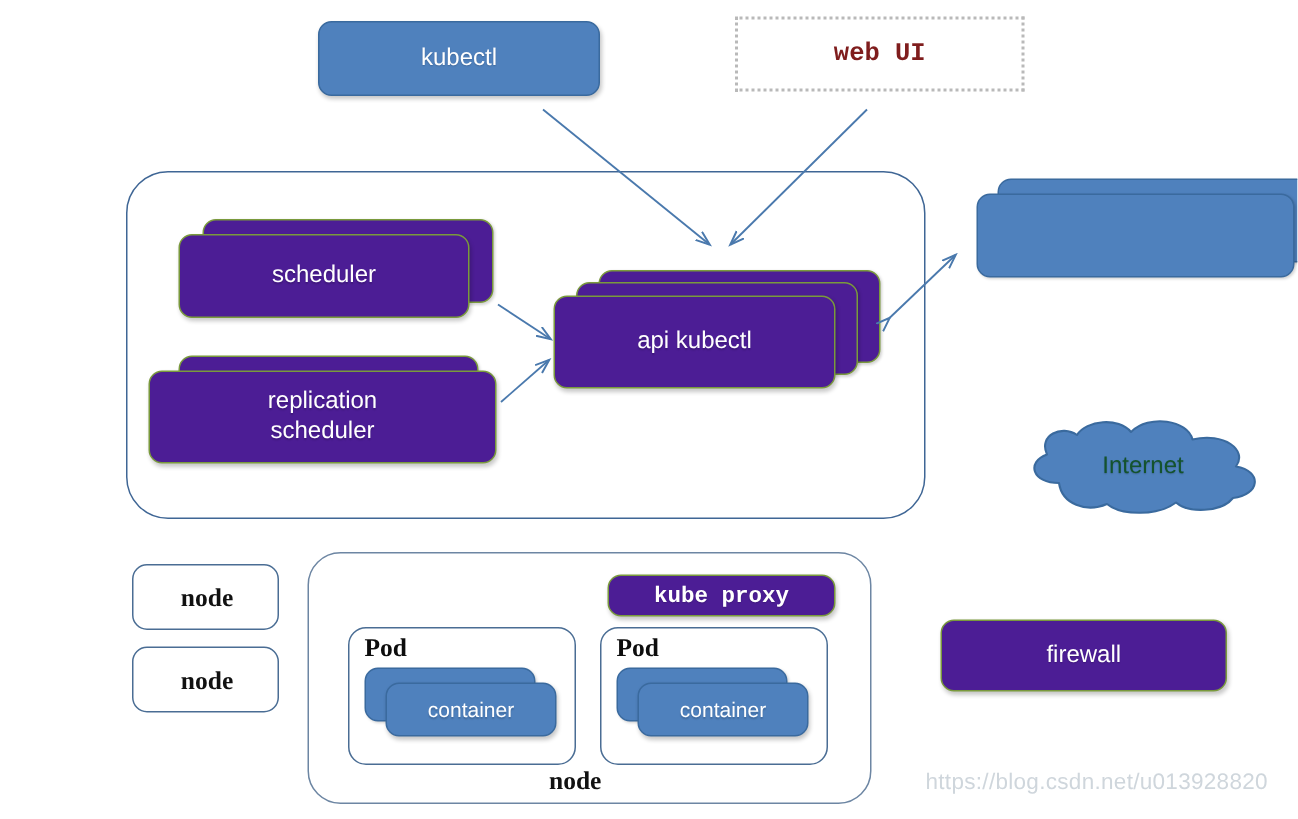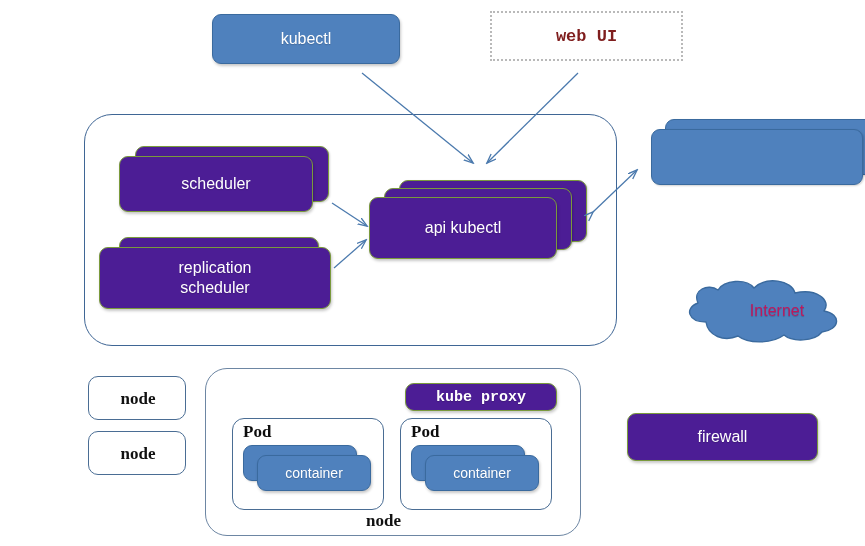--- a/index.html
+++ b/index.html
@@ -184,21 +184,21 @@
                  C16,12 32,5 42,12
                  C48,2 70,0 78,10
                  C90,-2 116,2 119,15
                  C140,10 156,22 148,33
                  C166,36 164,52 146,54
                  C138,64 116,64 108,57
                  C96,66 72,66 62,58
                  C48,64 32,58 30,44 Z" fill="#4f81bd" stroke="#3a6a9e" stroke-width="1.4" stroke-linejoin="round"></path>
       </g>
     </svg>
-    <div class="plain-label lbl-sans" style="left:15px; top:0; width:172px; height:66px; color:#be185d; font-size:16px; text-shadow:0 1px 1px rgba(0,0,0,.2);">Internet</div>
+    <div class="plain-label lbl-sans" style="left:0; top:0; width:172px; height:66px; color:#14532d; font-size:16px; text-shadow:0 1px 1px rgba(0,0,0,.2);">Internet</div>
   </div>
 
   <div class="stack" id="firewall-stack" style="left:627px; top:413px; width:191px; height:48px;border-radius:14px;">
     <div class="layer green top-layer lbl-sans" style="left:0; top:0; width:191px; height:48px; font-size:16px;">firewall</div>
   </div>
 
   <div class="obox" style="left:88px; top:376px; width:98px; height:44px;">
     <div class="plain-label lbl-serif" style="left:0; top:0; width:98px; height:44px; font-size:17px;">node</div>
   </div>
 
@@ -245,14 +245,15 @@
 
     <line x1="578" y1="73" x2="487" y2="163" stroke="#4a79ad" stroke-width="1.25" marker-end="url(#ah)"></line>
 
     <line x1="332" y1="203" x2="367" y2="226" stroke="#4a79ad" stroke-width="1.25" marker-end="url(#ah)"></line>
 
     <line x1="334" y1="268" x2="366" y2="240" stroke="#4a79ad" stroke-width="1.25" marker-end="url(#ah)"></line>
 
     <line x1="593" y1="212" x2="637" y2="170" stroke="#4a79ad" stroke-width="1.25" marker-end="url(#ah)" marker-start="url(#ah2)"></line>
   </svg>
 
+  <div class="watermark lbl-sans" style="left:617px; top:513px;">https://blog.csdn.net/u013928820</div>
 
 </div>
 
 </body></html>

